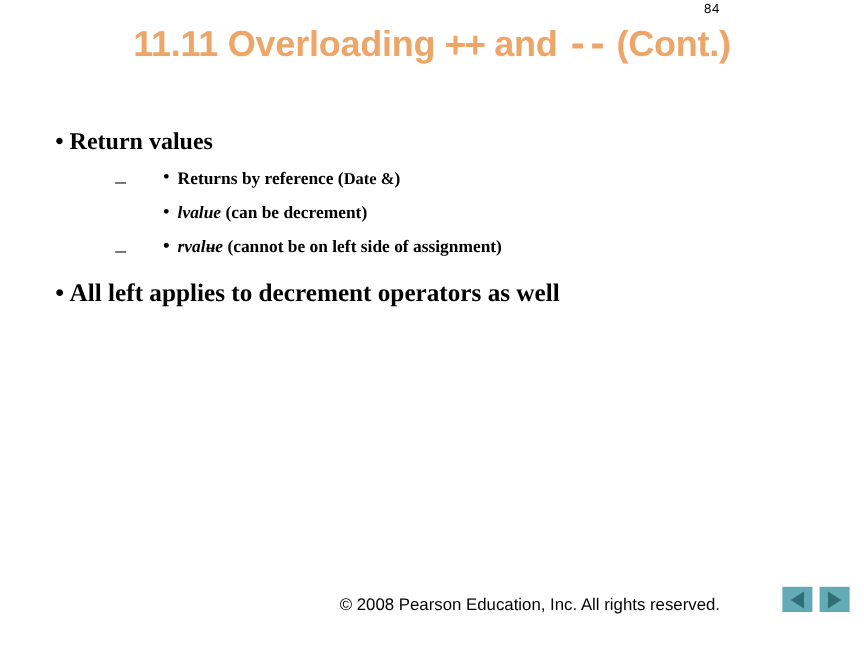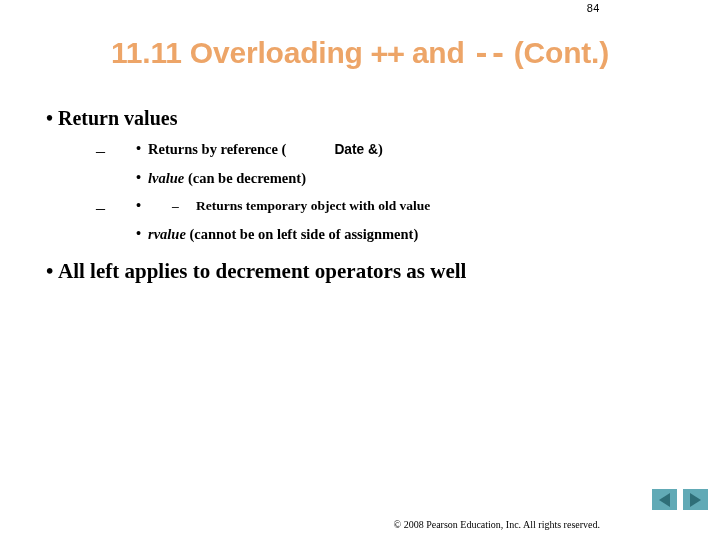--- a/index.html
+++ b/index.html
@@ -29,21 +29,21 @@
     right: 12px;
     font-family: "Liberation Sans", "DejaVu Sans", sans-serif;
     font-size: 11px;
     color: #000000;
     letter-spacing: 0.5px;
   }
 
   
   .title-block {
     position: absolute;
-    top: 36px;
+    top: 20px;
     left: 0;
     width: 720px;
     text-align: center;
   }
   .title {
     display: inline-block;
     font-family: "Liberation Sans", "DejaVu Sans", sans-serif;
     font-size: 30px;
     font-weight: bold;
     color: #eda568;
@@ -128,24 +128,23 @@
     padding-left: 58px;
     margin-top: 20px;
   }
   .lvl1-final .marker {
     position: absolute;
     left: 46px;
     top: 0;
   }
 
   .code {
-    font-family: Liberation Sans, sans-serif;
+    font-family: Liberation Serif, serif;
     font-weight: bold;
     font-size: 0.95em;
-    padding-left: 48px;
   }
   .ital {
     font-style: italic;
   }
 
   
   .nav-buttons {
     position: absolute;
     left: 652;
     top: 489px;
@@ -170,24 +169,24 @@
   .tri-right {
     width: 0; height: 0;
     border-top: 7px solid transparent;
     border-bottom: 7px solid transparent;
     border-left: 11px solid #2e6e78;
   }
 
   
   .copyright {
     position: absolute;
-    top: 519px;
+    top: 495px;
     right: 12px;
-    font-family: Liberation Serif, serif;
-    font-size: 10px;
+    font-family: Liberation Sans, sans-serif;
+    font-size: 14px;
     color: #000000;
     white-space: nowrap;
   }
 </style>
 </head>
 <body>
 
 <div class="slide">
 
   <div class="page-number">84</div>
@@ -216,21 +215,21 @@
 
     <div class="line lvl2">
       <span class="marker">–</span>
     </div>
 
     <div class="line lvl3">
       <span class="marker">•</span>
     </div>
 
     <div class="line lvl4">
-      <span class="marker">–</span><span>Returns temporary object with old value</span>
+      <span class="marker">–</span>
     </div>
 
     <div class="line lvl3">
       <span class="marker">•</span><span class="ital">rvalue</span><span> (cannot be on left side of assignment)</span>
     </div>
 
     <div class="line lvl1-final">
       <span class="marker">•</span><span>All left applies to decrement operators as well</span>
     </div>
 

